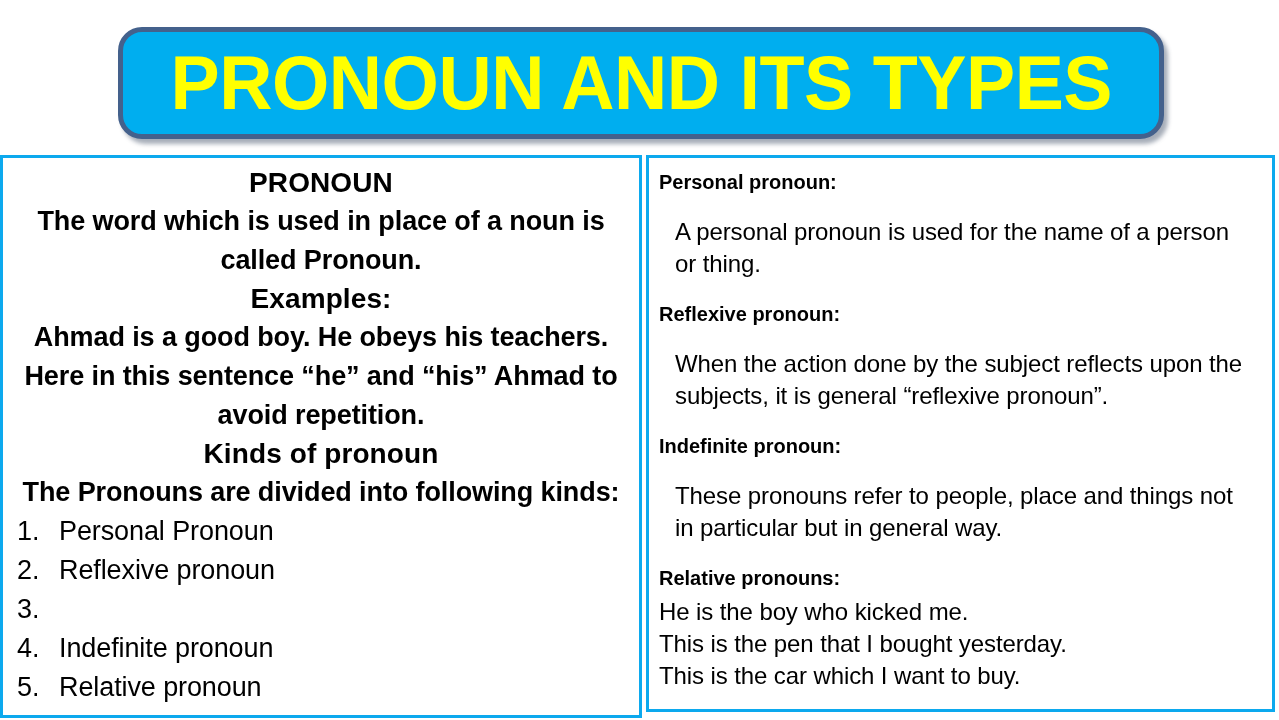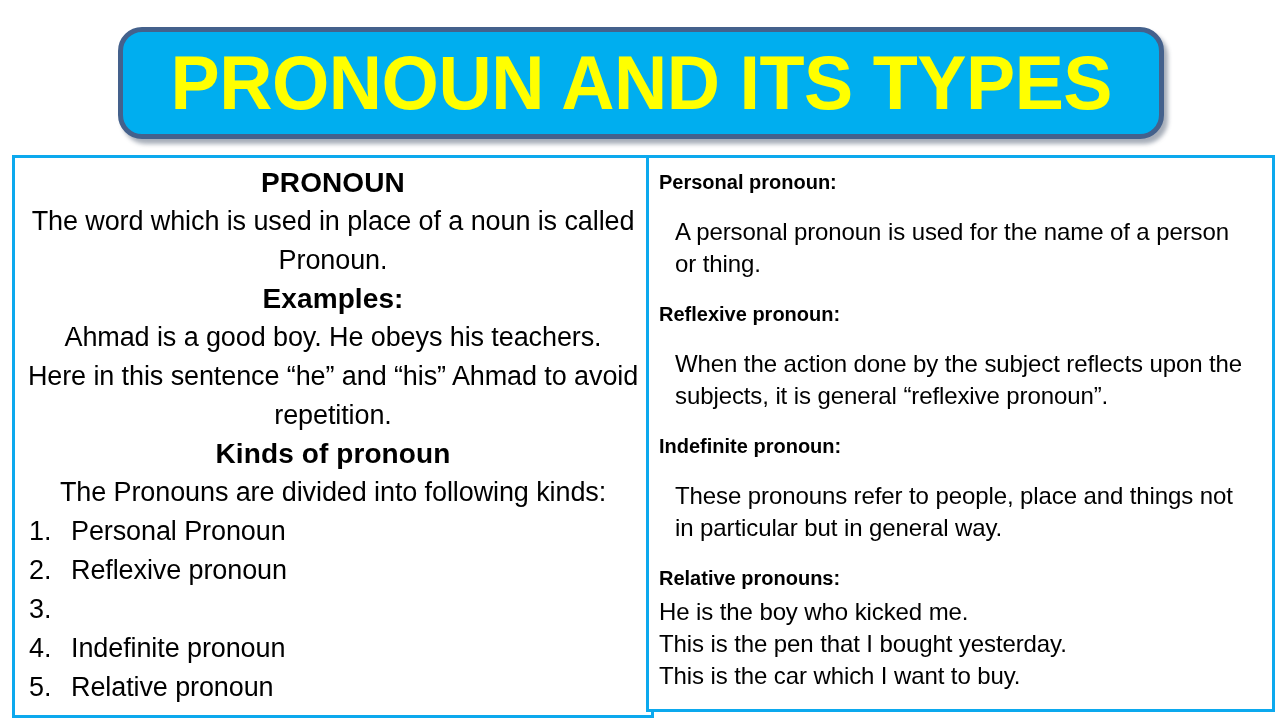--- a/index.html
+++ b/index.html
@@ -53,21 +53,21 @@
   
   .panel {
     position: absolute;
     top: 155px;
     background: #ffffff;
     border: 3px solid #0CA9EE;
     box-sizing: border-box;
     overflow: hidden;
   }
   .panel-left {
-    left: 12px;
+    left: 0px;
     width: 642px;
     height: 563px;
     text-align: center;
     padding: 6px 8px 0 8px;
   }
   .panel-right {
     left: 646px;
     width: 629px;
     height: 557px;
     text-align: left;
@@ -82,20 +82,21 @@
     margin: 0;
     text-align: center;
     letter-spacing: 0.1px;
   }
   .l-body {
     font-size: 27px;
     line-height: 39px;
     margin: 0;
     text-align: center;
     letter-spacing: -0.1px;
+    font-weight: bold;
   }
   .l-list {
     list-style: none;
     margin: 0;
     padding: 0;
     text-align: left;
   }
   .l-list li {
     font-size: 27px;
     line-height: 39px;

